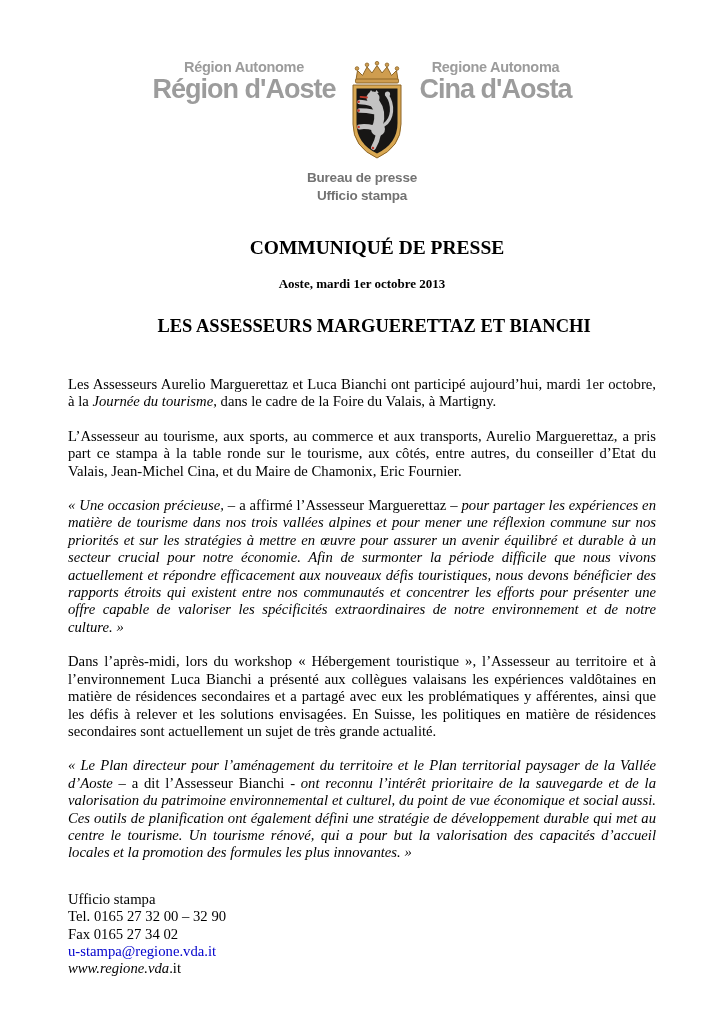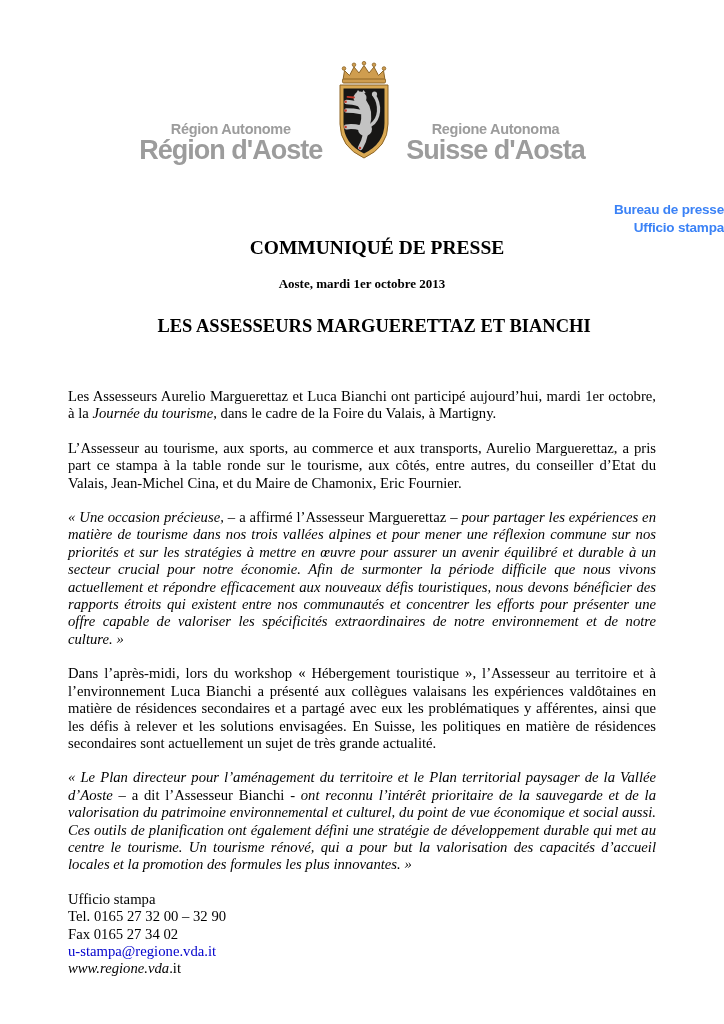--- a/index.html
+++ b/index.html
@@ -13,47 +13,46 @@
     overflow: hidden;
   }
   
   .logo-row {
     position: absolute;
     top: 60px;
     left: 0;
     width: 100%;
     display: flex;
     justify-content: center;
-    align-items: flex-end;
+    align-items: flex-start;
     gap: 9px;
   }
   .logo-text {
     font-family: "Liberation Sans", sans-serif;
     font-weight: bold;
     color: #9c9c9c;
     text-align: center;
     line-height: 1.0;
     letter-spacing: -0.3px;
   }
   .logo-small { font-size: 14.5px; margin-bottom: 1px; }
   .logo-large { font-size: 27px; letter-spacing: -1px; }
   .crest { flex: 0 0 auto; }
   .bureau {
     position: absolute;
     top: 169px;
     left: 0;
     width: 100%;
-    text-align: right;
+    text-align: center;
     font-family: "Liberation Sans", sans-serif;
     font-weight: bold;
     font-size: 13.5px;
     line-height: 1.35;
-    color: #3b82f6;
+    color: #737373;
     letter-spacing: -0.2px;
-    margin-top: 32px;
   }
   
   .title {
     position: absolute;
     top: 237px;
     left: 0;
     width: 100%;
     margin: 0;
     text-align: center;
     font-size: 19.5px;
@@ -83,21 +82,21 @@
   
   .body {
     position: absolute;
     top: 376px;
     left: 68px;
     width: 588px;
     font-size: 14.7px;
     line-height: 17.4px;
     text-align: justify;
   }
-  .body p { margin: 12px 0 17px 0; }
+  .body p { margin: 0 0 17px 0; }
   .it { font-style: italic; text-align: center; }
   
   .footer {
     position: absolute;
     top: 891px;
     left: 68px;
     font-size: 14.7px;
     line-height: 17.3px;
   }
   .footer a.email {
@@ -147,21 +146,21 @@
           <circle cx="14.6" cy="41.8" r="1.3"></circle>
           <circle cx="14.6" cy="50.6" r="1.3"></circle>
           <circle cx="14.6" cy="67" r="1.3"></circle>
           <circle cx="28.9" cy="88" r="1.3"></circle>
         </g>
       </g>
     </svg>
 
     <div class="logo-text">
       <div class="logo-small">Regione Autonoma</div>
-      <div class="logo-large">Suisse d'Aosta</div>
+      <div class="logo-large">Cina d'Aosta</div>
     </div>
   </div>
 
   <div class="bureau">
     <div>Bureau de presse</div>
     <div>Ufficio stampa</div>
   </div>
 
   <h1 class="title">COMMUNIQUÉ DE PRESSE</h1>
   <div class="dateline">Aoste, mardi 1er octobre 2013</div>

